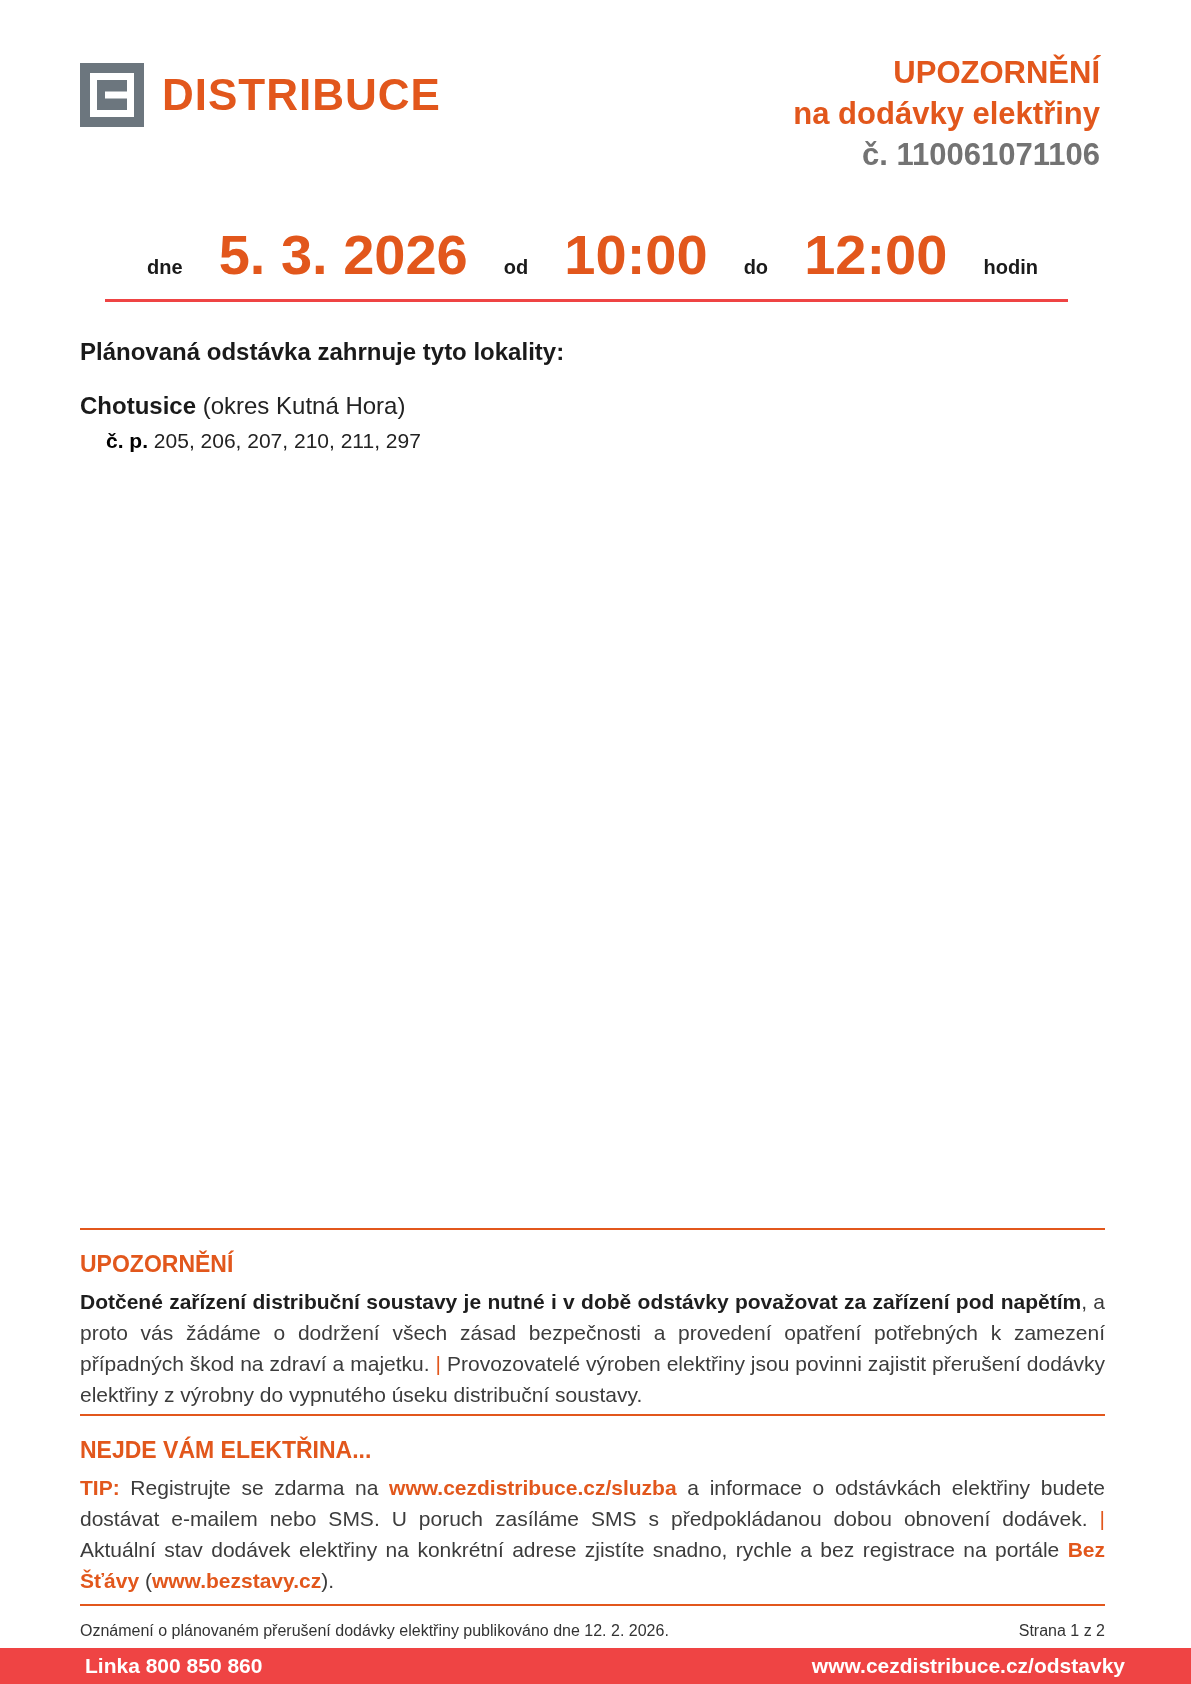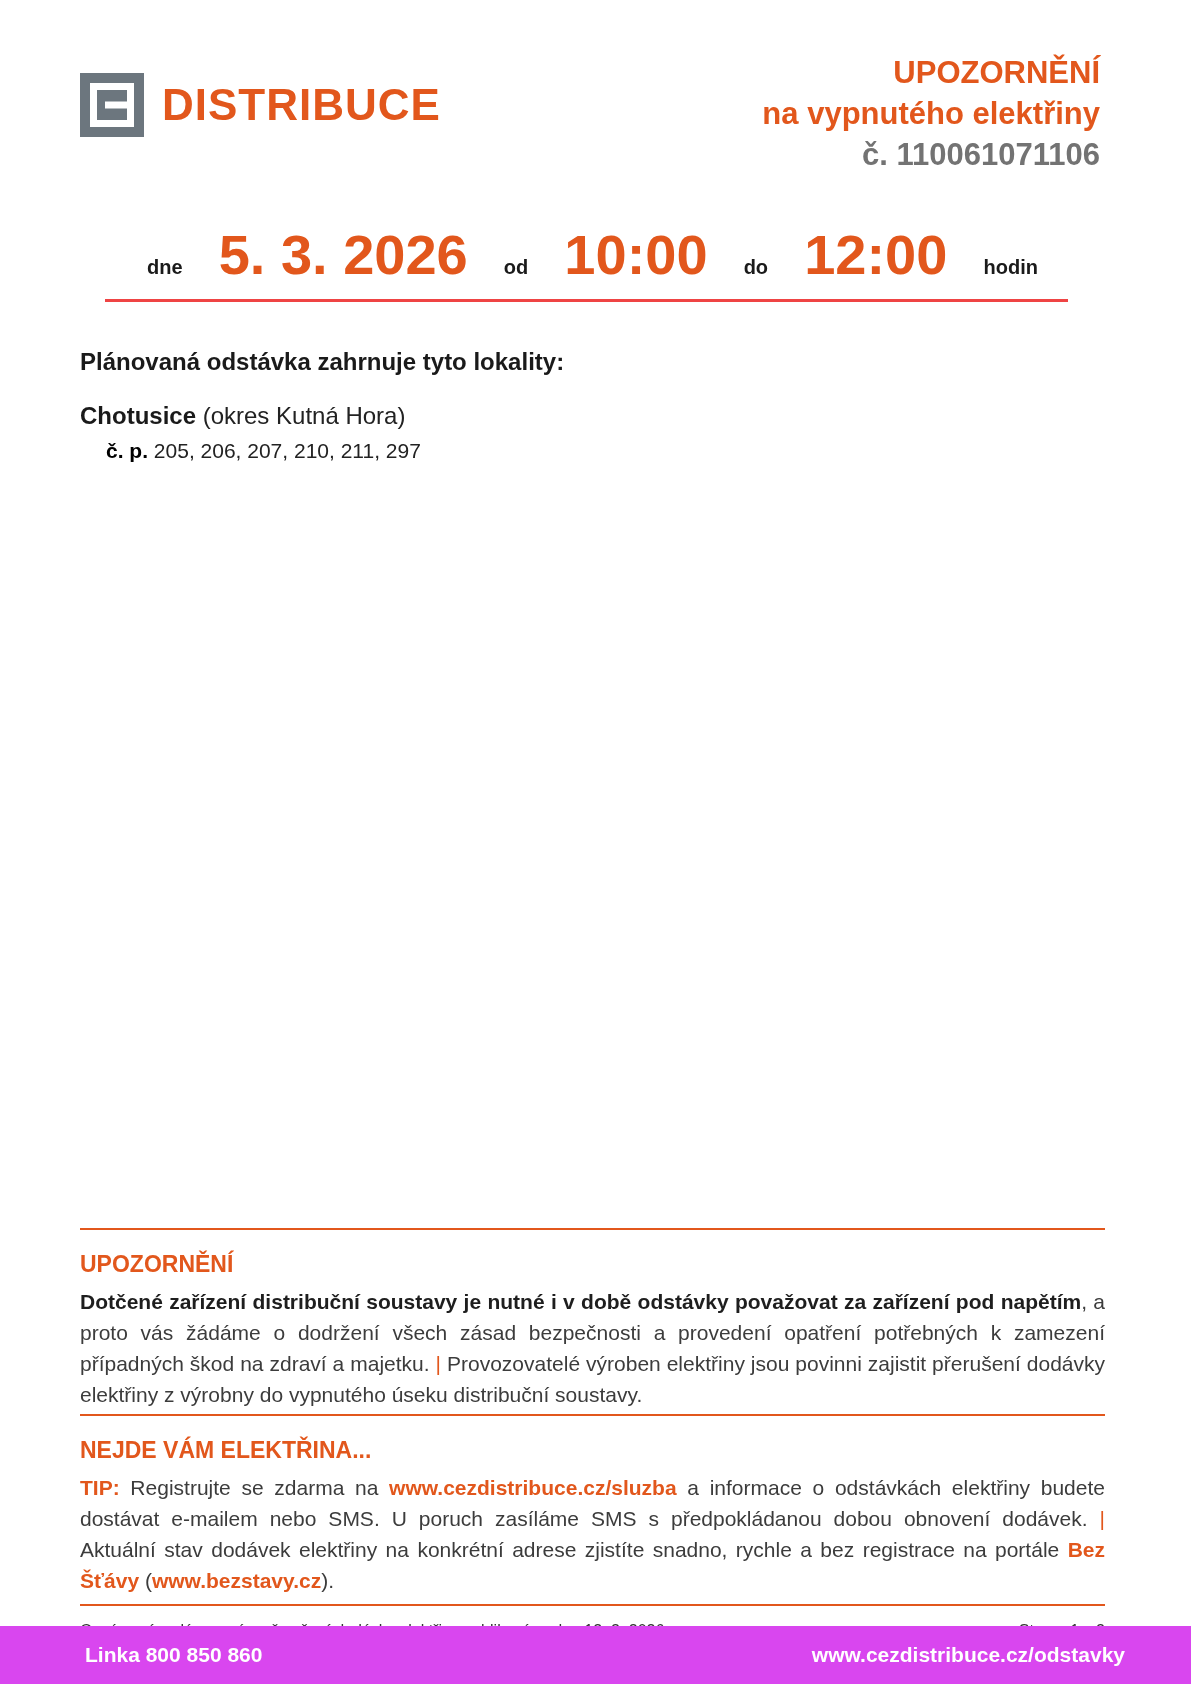--- a/index.html
+++ b/index.html
@@ -8,21 +8,21 @@
     position: relative;
     width: 1191px;
     height: 1684px;
     background: #ffffff;
     font-family: "Liberation Sans", sans-serif;
     overflow: hidden;
   }
   
   .brand-row {
     position: absolute;
-    top: 73px;
+    top: 63px;
     left: 80px;
     display: flex;
     align-items: center;
   }
   .brand-row svg { display: block; }
   .wordmark {
     margin-left: 18px;
     font-size: 44px;
     font-weight: bold;
     letter-spacing: 1px;
@@ -64,21 +64,21 @@
     color: #1a1a1a;
   }
   .date-value {
     font-size: 56px;
     font-weight: bold;
     color: #E2571C;
   }
   
   .localities {
     position: absolute;
-    top: 348px;
+    top: 338px;
     left: 80px;
     right: 86px;
     color: #222222;
   }
   .loc-heading {
     font-size: 24px;
     font-weight: bold;
     color: #1a1a1a;
   }
   .loc-line {
@@ -132,22 +132,22 @@
     justify-content: space-between;
     font-size: 16px;
     color: #333333;
   }
   
   .bottom-bar {
     position: absolute;
     left: 0;
     bottom: 0;
     width: 1191px;
-    height: 58px;
-    background: #d946ef;
+    height: 36px;
+    background: #ef4444;
     display: flex;
     align-items: center;
     justify-content: space-between;
     padding-left: 85px;
     padding-right: 66px;
   }
   .bottom-bar span, .bottom-bar a {
     color: #ffffff;
     font-size: 21px;
     font-weight: bold;
@@ -165,21 +165,21 @@
         <rect width="64" height="64" fill="#6C767E"></rect>
         <rect x="13.5" y="13.5" width="37" height="37" fill="none" stroke="#ffffff" stroke-width="7"></rect>
         <rect x="25" y="28.5" width="22" height="7" fill="#ffffff"></rect>
       </svg>
     </span>
     <span class="wordmark">DISTRIBUCE</span>
   </div>
 
   <div class="header-right">
     <div class="h-orange">UPOZORNĚNÍ</div>
-    <div class="h-orange">na vypnutého elektřiny</div>
+    <div class="h-orange">na dodávky elektřiny</div>
     <div class="h-black">č. 110061071106</div>
   </div>
 
   <div class="date-row">
     <span class="date-label">dne</span>
     <span class="date-value">5. 3. 2026</span>
     <span class="date-label">od</span>
     <span class="date-value">10:00</span>
     <span class="date-label">do</span>
     <span class="date-value">12:00</span>

